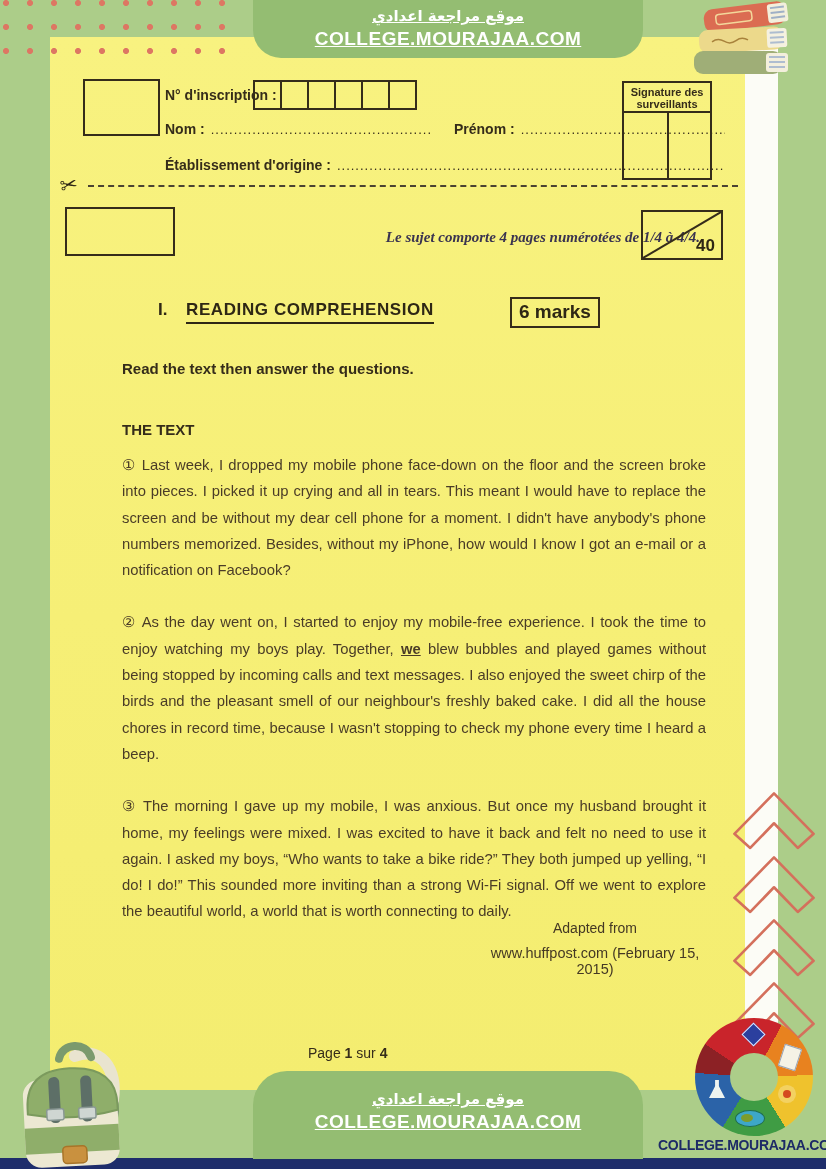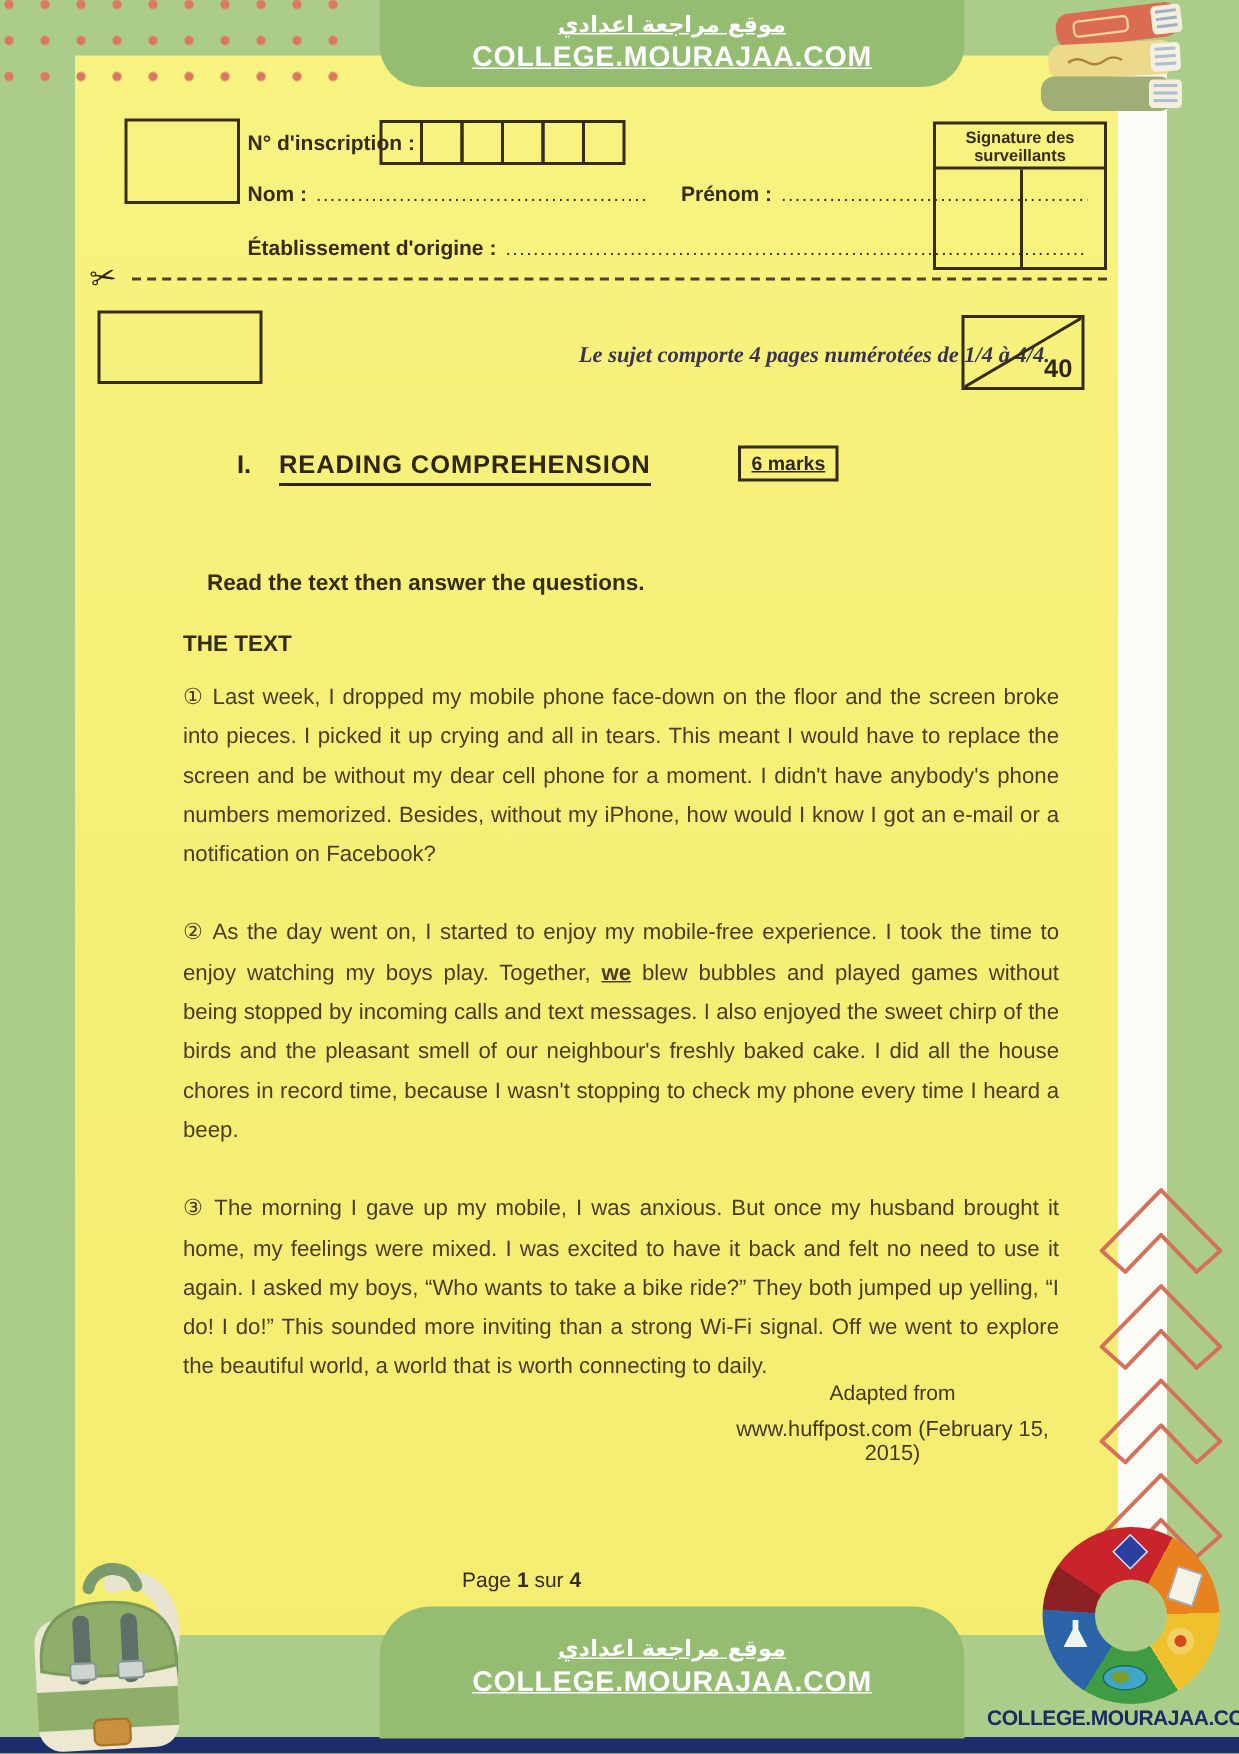--- a/index.html
+++ b/index.html
@@ -53,21 +53,21 @@
   .box-cut-below { left: 65px;  top: 207px; width: 110px; height: 49px; }
   .lbl { font-weight: bold; font-size: 14px; color: #352c1a; z-index: 2; white-space: nowrap; }
   .inscription-lbl { left: 165px; top: 87px; }
   .cells { left: 255px; top: 80px; display: flex; z-index: 2; }
   .cells .cell { width: 29px; height: 30px; border: 2px solid #352c1a; margin-left: -2px; background: transparent; }
   .row-line { left: 165px; top: 121px; width: 560px; display: flex; align-items: baseline; overflow: hidden; z-index: 2; }
   .row-line.etab { top: 157px; }
   .dotfill { font-size: 13px; color: #352c1a; letter-spacing: 1px; white-space: nowrap; overflow: hidden; }
   .gap-l { margin-left: 6px; } .gap-xl { margin-left: 22px; text-align: center; }
 
-  .sig-box { left: 622px; top: 81px; width: 116px; height: 99px; border: 2px solid #352c1a; z-index: 2; }
+  .sig-box { left: 622px; top: 81px; width: 90px; height: 99px; border: 2px solid #352c1a; z-index: 2; }
   .sig-title { font-weight: bold; font-size: 11px; line-height: 12px; text-align: center; padding-top: 3px; color: #352c1a; }
   .sig-grid { position: absolute; left: -2px; right: -2px; top: 28px; bottom: -2px; border: 2px solid #352c1a; }
   .sig-grid::after { content: ""; position: absolute; left: 50%; top: 0; bottom: 0; border-left: 2px solid #352c1a; }
 
   
   .scissors { left: 60px; top: 173px; font-size: 21px; color: #2e2715; transform: rotate(-12deg); z-index: 2; font-family: "DejaVu Sans", sans-serif; }
   .cutline { left: 88px; top: 185px; width: 650px; border-top: 2px dashed #4a4232; z-index: 2; }
 
   
   .subject-note {
@@ -76,23 +76,23 @@
     font-size: 15px; color: #3a3350; z-index: 2;
   }
   .score-box { left: 641px; top: 210px; width: 82px; height: 50px; border: 2px solid #352c1a; z-index: 2; }
   .score-box svg { position: absolute; left: 0; top: 0; }
   .score-val { position: absolute; right: 6px; bottom: 2px; font-weight: bold; font-size: 17px; color: #2e2715; }
 
   
   .sec-num   { left: 158px; top: 300px; font-weight: bold; font-size: 17px; color: #2e2715; z-index: 2; }
   .sec-title { left: 186px; top: 300px; font-weight: bold; font-size: 17px; letter-spacing: 0.6px;
                color: #2e2715; border-bottom: 2.5px solid #2e2715; padding-bottom: 2px; z-index: 2; }
-  .marks-box { left: 492px; top: 297px; border: 2px solid #352c1a; padding: 2px 7px 3px;
-               font-weight: bold; font-size: 13px; color: #2e2715; z-index: 2; text-decoration: underline; }
-  .instruction { left: 122px; top: 380px; font-weight: bold; font-size: 15px; color: #352c1a; z-index: 2; margin-left: 16px; }
+  .marks-box { left: 510px; top: 297px; border: 2px solid #352c1a; padding: 2px 7px 3px;
+               font-weight: bold; font-size: 19px; color: #2e2715; z-index: 2; }
+  .instruction { left: 122px; top: 360px; font-weight: bold; font-size: 15px; color: #352c1a; z-index: 2; }
   .text-heading { left: 122px; top: 421px; font-weight: bold; font-size: 15px; color: #352c1a; z-index: 2; }
 
   
   .passage {
     left: 122px; top: 452px; width: 584px; z-index: 2;
     font-size: 14.8px; line-height: 26.3px; text-align: justify; color: #4a3c27;
   }
   .passage p { margin-bottom: 26px; }
   .passage p:last-child { margin-bottom: 0; }
   .emph-we { font-weight: bold; text-decoration: underline; }

